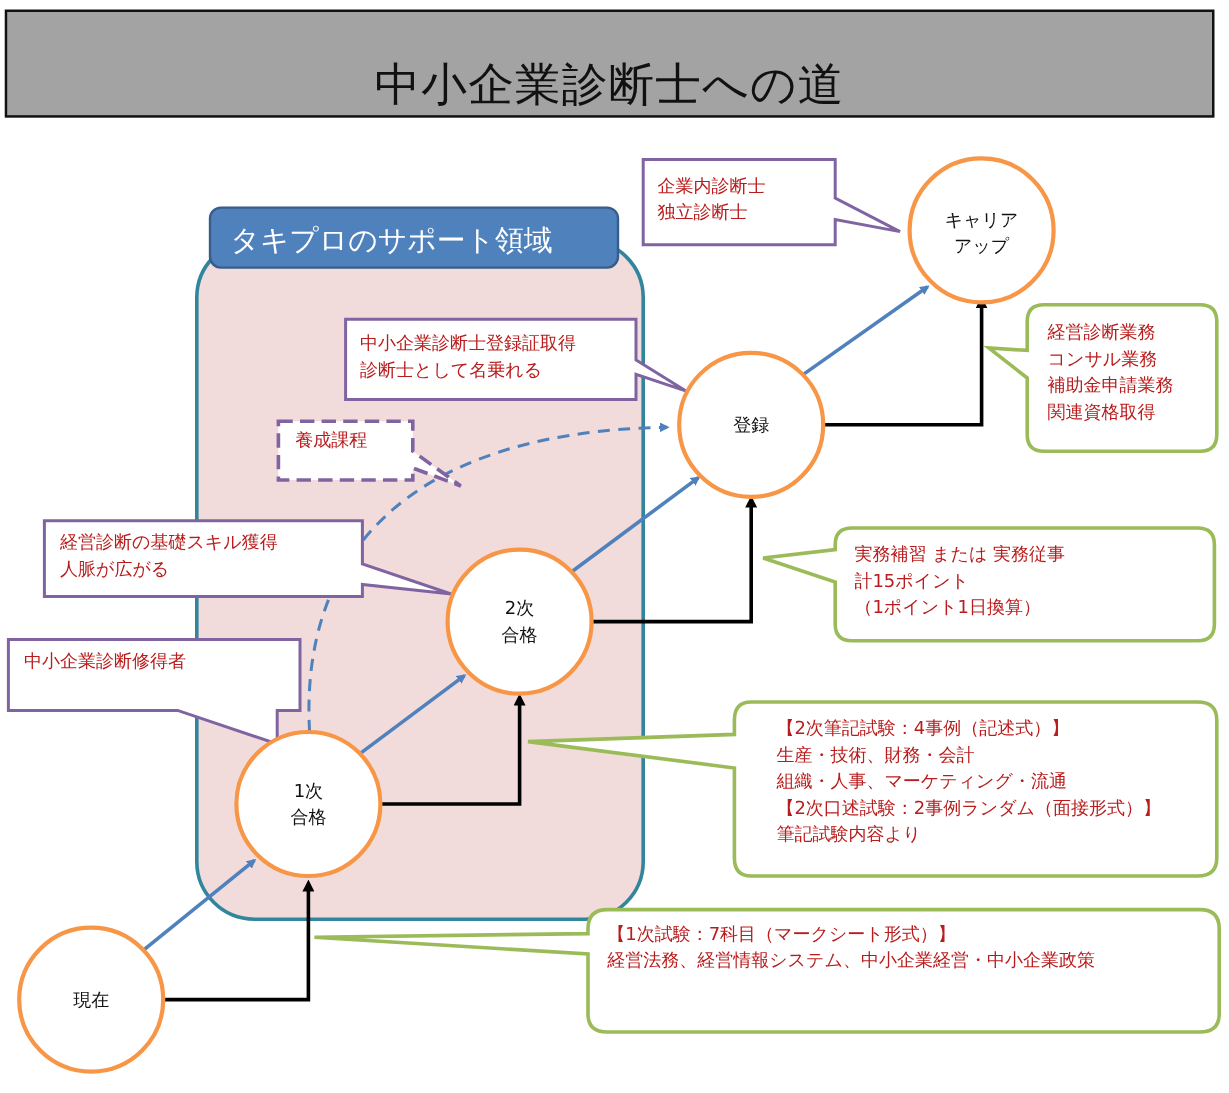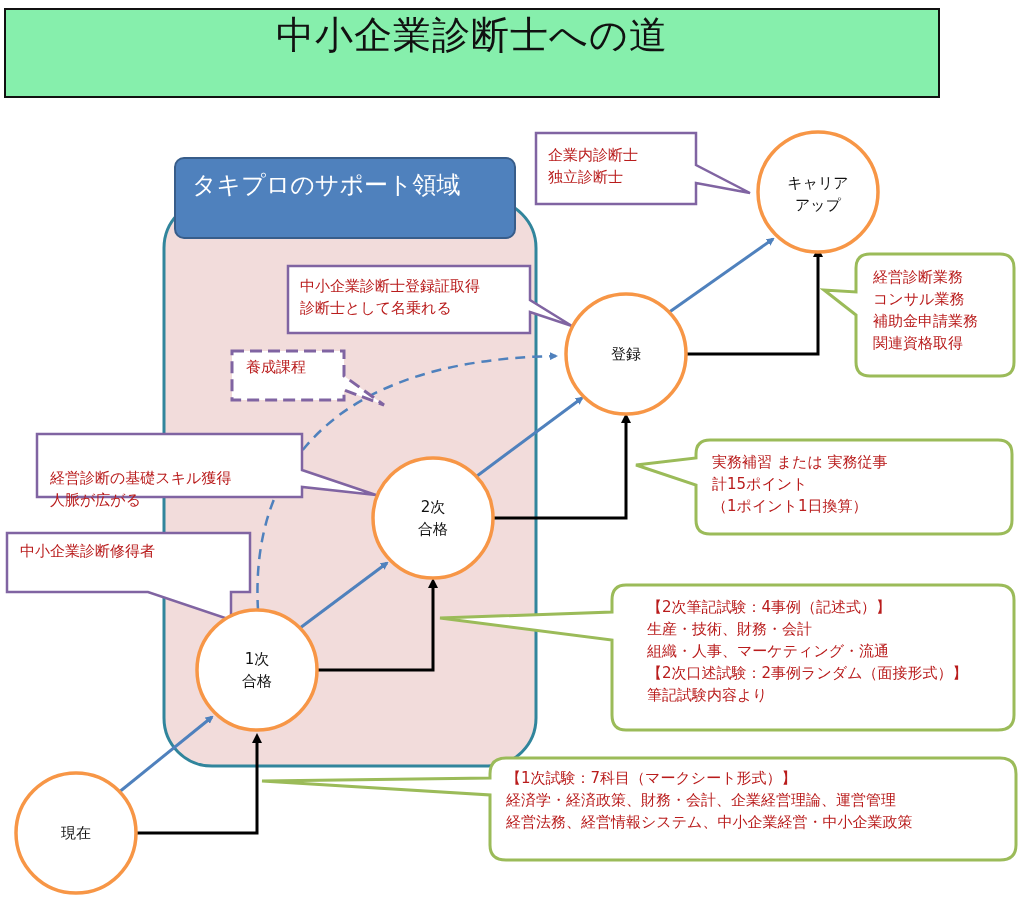--- a/index.html
+++ b/index.html
@@ -1,25 +1,25 @@
 <!DOCTYPE html>
 <html><head>
   <meta charset="utf-8">
   <style>
     html, body { margin: 0; padding: 0; background: #ffffff; }
     body { width: 1024px; height: 911px; position: relative; overflow: hidden;
            font-family: "DejaVu Sans", "Liberation Sans", sans-serif; color: #111; }
-    #title-box { position: absolute; left: 4px; top: 8px; width: 936px; height: 90px;
-                 border: 2px solid #111; box-sizing: border-box; background: #86efac;
-                 display: flex; align-items: flex-start; justify-content: center; }
+    #title-box { position: absolute; left: 4px; top: 8px; width: 1008px; height: 90px;
+                 border: 2px solid #111; box-sizing: border-box; background: #a3a3a3;
+                 display: flex; align-items: flex-end; justify-content: center; }
     #title-box span { font-size: 38px; letter-spacing: 1px; }
     svg#diagram { position: absolute; left: 0; top: 0; }
     .txt { position: absolute; font-size: 15px; line-height: 22px; white-space: nowrap; color: #b91c1c; }
     .node-label { position: absolute; text-align: center; font-size: 15px; line-height: 22px; color: #111; }
-    #support-header { position: absolute; left: 174px; top: 157px; width: 342px; height: 82px;
+    #support-header { position: absolute; left: 174px; top: 172px; width: 342px; height: 52px;
                       background: #4f81bd; border: 2px solid #385d8a; border-radius: 10px;
                       box-sizing: border-box; color: #fff; font-size: 24px; padding: 10px 0 0 16px; }
   </style>
 </head>
 <body>
 
 <div id="title-box">
   <span>中小企業診断士への道</span>
 </div>
 
@@ -92,21 +92,21 @@
   <div>企業内診断士</div>
   <div>独立診断士</div>
 </div>
 <div class="txt" style="left:300px;top:275px;">
   <div>中小企業診断士登録証取得</div>
   <div>診断士として名乗れる</div>
 </div>
 <div class="txt" style="left:246px;top:356px;">
   <div>養成課程</div>
 </div>
-<div class="txt" style="left:50px;top:441px;margin-top:26px;">
+<div class="txt" style="left:50px;top:441px;">
   <div>経営診断の基礎スキル獲得</div>
   <div>人脈が広がる</div>
 </div>
 <div class="txt" style="left:20px;top:540px;">
   <div>中小企業診断修得者</div>
 </div>
 <div class="txt" style="left:873px;top:266px;">
   <div>経営診断業務</div>
   <div>コンサル業務</div>
   <div>補助金申請業務</div>
@@ -119,15 +119,14 @@
 </div>
 <div class="txt" style="left:628px;top:596px;margin-left:19px;">
   <div>【2次筆記試験：4事例（記述式）】</div>
   <div>生産・技術、財務・会計</div>
   <div>組織・人事、マーケティング・流通</div>
   <div>【2次口述試験：2事例ランダム（面接形式）】</div>
   <div>筆記試験内容より</div>
 </div>
 <div class="txt" style="left:506px;top:767px;">
   <div>【1次試験：7科目（マークシート形式）】</div>
-  <div>経済学・経済政策、財務・会計、企業経営理論、運営管理</div>
   <div>経営法務、経営情報システム、中小企業経営・中小企業政策</div>
 </div>
 
 </body></html>

